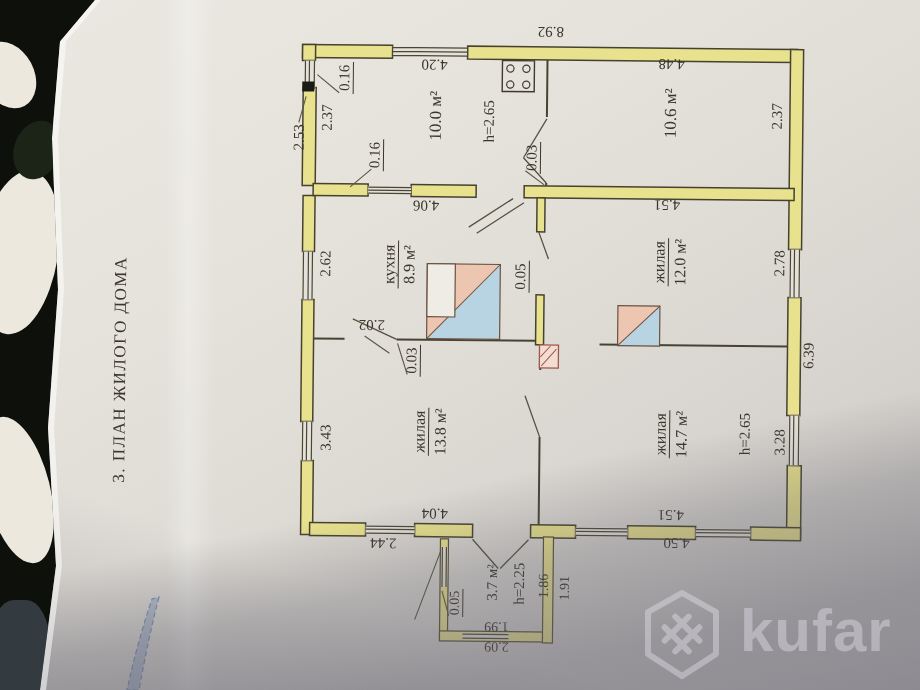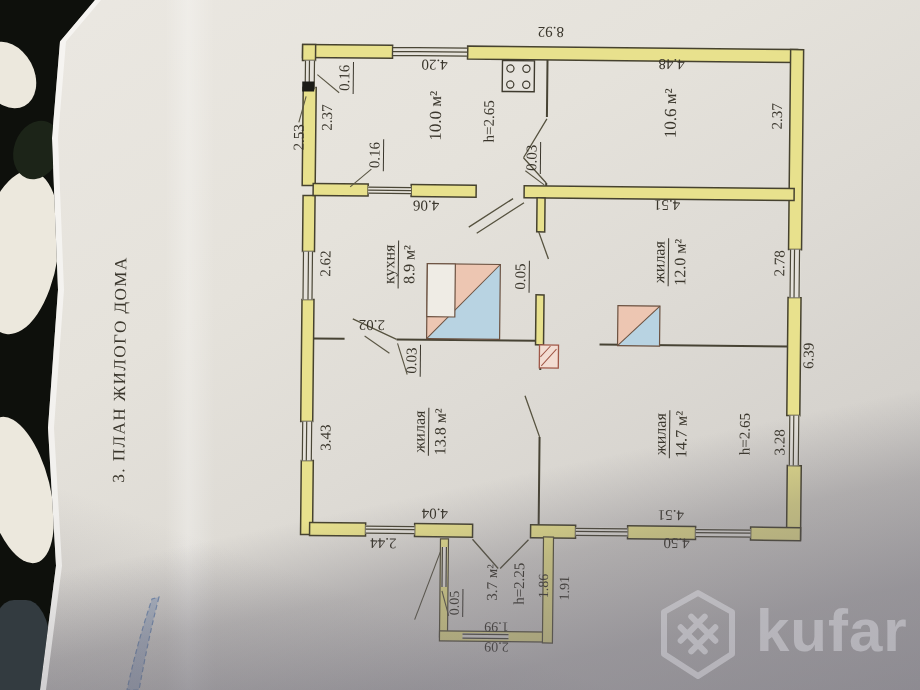--- a/index.html
+++ b/index.html
@@ -33,21 +33,21 @@
   svg.plan text{font-family:"Liberation Serif","DejaVu Serif",serif;fill:#3a362c;}
   .wall{fill:#e8e18d;stroke:#46422f;stroke-width:1.5;}
   .pwall{fill:#e8e18d;stroke:#55503a;stroke-width:1.2;}
   .winbg{fill:#e4e1da;stroke:none;}
   .winln{stroke:#4a4636;stroke-width:1.2;fill:none;}
   .thin{stroke:#474334;stroke-width:2;fill:none;}
   .leaf{stroke:#56523f;stroke-width:1.3;fill:none;}
   .leader{stroke:#5a5644;stroke-width:1.1;fill:none;}
   .uline{stroke:#3a362c;stroke-width:1;}
   
-  .wm{position:absolute;left:656px;top:584px;width:250px;height:102px;display:flex;align-items:center;
+  .wm{position:absolute;left:640px;top:584px;width:250px;height:102px;display:flex;align-items:center;
       color:rgba(228,228,236,.42);pointer-events:none;}
   .wm .mark{width:84px;height:92px;flex:0 0 auto;}
   .wm .brand{font-family:"Liberation Sans","DejaVu Sans",sans-serif;font-weight:bold;
       font-size:60px;letter-spacing:1px;line-height:1;margin-left:16px;transform:translateY(-4px);}
 </style>
 </head>
 <body>
 
 <div class="scene">
 

